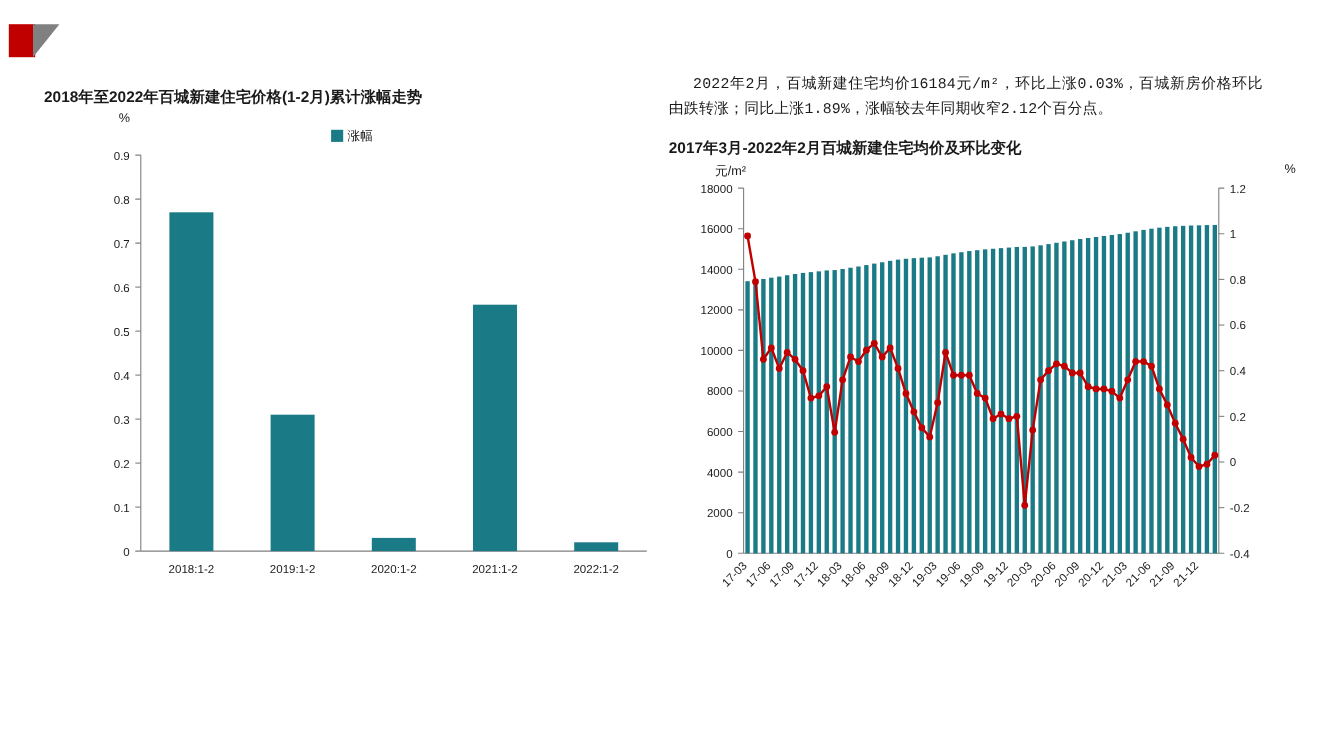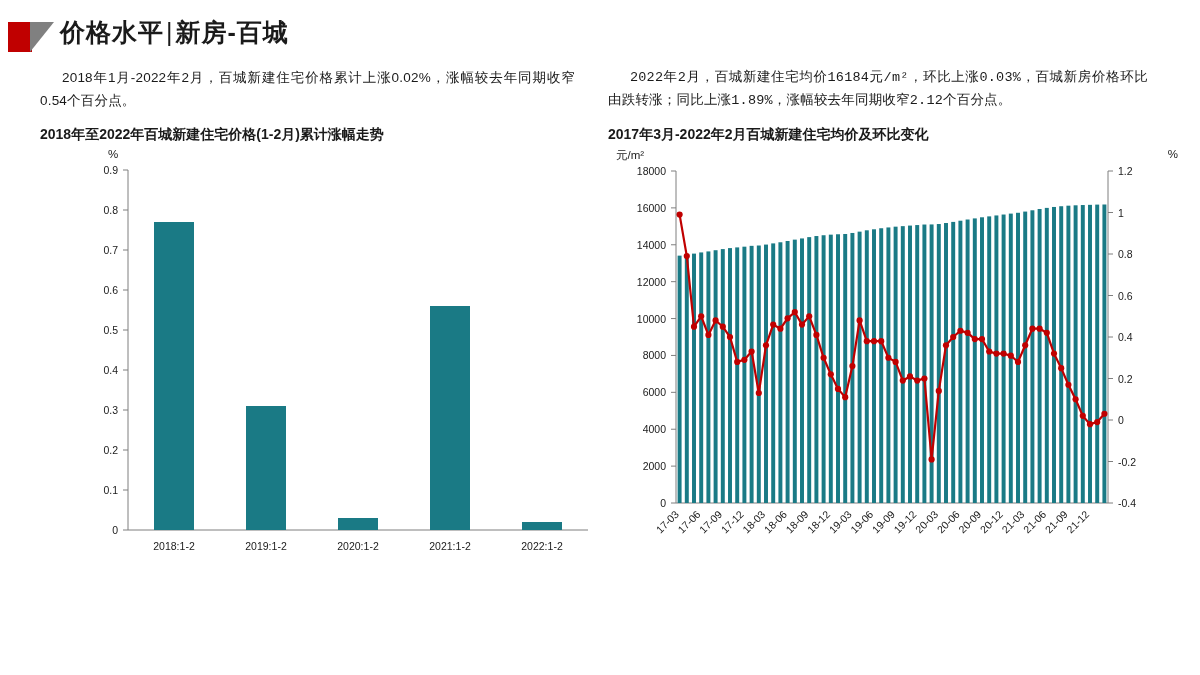--- a/index.html
+++ b/index.html
@@ -92,20 +92,21 @@
   .axis-unit {
     font-size: 11.5px;
     color: #1a1a1a;
     margin-top: 4px;
   }
   .unit-left { margin-left: 68px; }
   .unit-right {
     display: flex;
     justify-content: space-between;
     padding: 0 2px 0 8px;
+    margin-left: 34px;
   }
 
   .legend {
     display: flex;
     justify-content: center;
     align-items: center;
     gap: 18px;
     font-size: 11.5px;
     margin-top: 2px;
   }
@@ -152,31 +153,33 @@
 </head>
 <body>
 
 <div class="slide">
 
   <div class="header">
     <div class="header-mark">
       <div class="red"></div>
       <div class="gray"></div>
     </div>
-    <div class="header-title">
-      <span>价格水平</span><span class="header-sep">|</span><span>新房-百城</span>
-    </div>
   </div>
 
   <div class="col col-left">
-    <p class="lead lead-left">2018年1月-2022年2月，百城新建住宅价格累计上涨0.02%，涨幅较去年同期收窄0.54个百分点。</p>
 
     <div class="chart-title">2018年至2022年百城新建住宅价格(1-2月)累计涨幅走势</div>
     <div class="axis-unit unit-left">%</div>
 
+    <div class="legend">
+      <span class="legend-item">
+        <span class="legend-swatch"></span>
+        <span>涨幅</span>
+      </span>
+    </div>
 
     <div class="plot-wrap">
       <svg width="560" height="415" viewBox="0 0 560 415">
 
         <g id="left-yaxis">
             <line x1="83" y1="370" x2="88" y2="370" stroke="#7f7f7f" stroke-width="1"></line>
             <text x="78" y="374" text-anchor="end" class="tick-text">0</text>
             <line x1="83" y1="330" x2="88" y2="330" stroke="#7f7f7f" stroke-width="1"></line>
             <text x="78" y="334" text-anchor="end" class="tick-text">0.1</text>
             <line x1="83" y1="290" x2="88" y2="290" stroke="#7f7f7f" stroke-width="1"></line>

